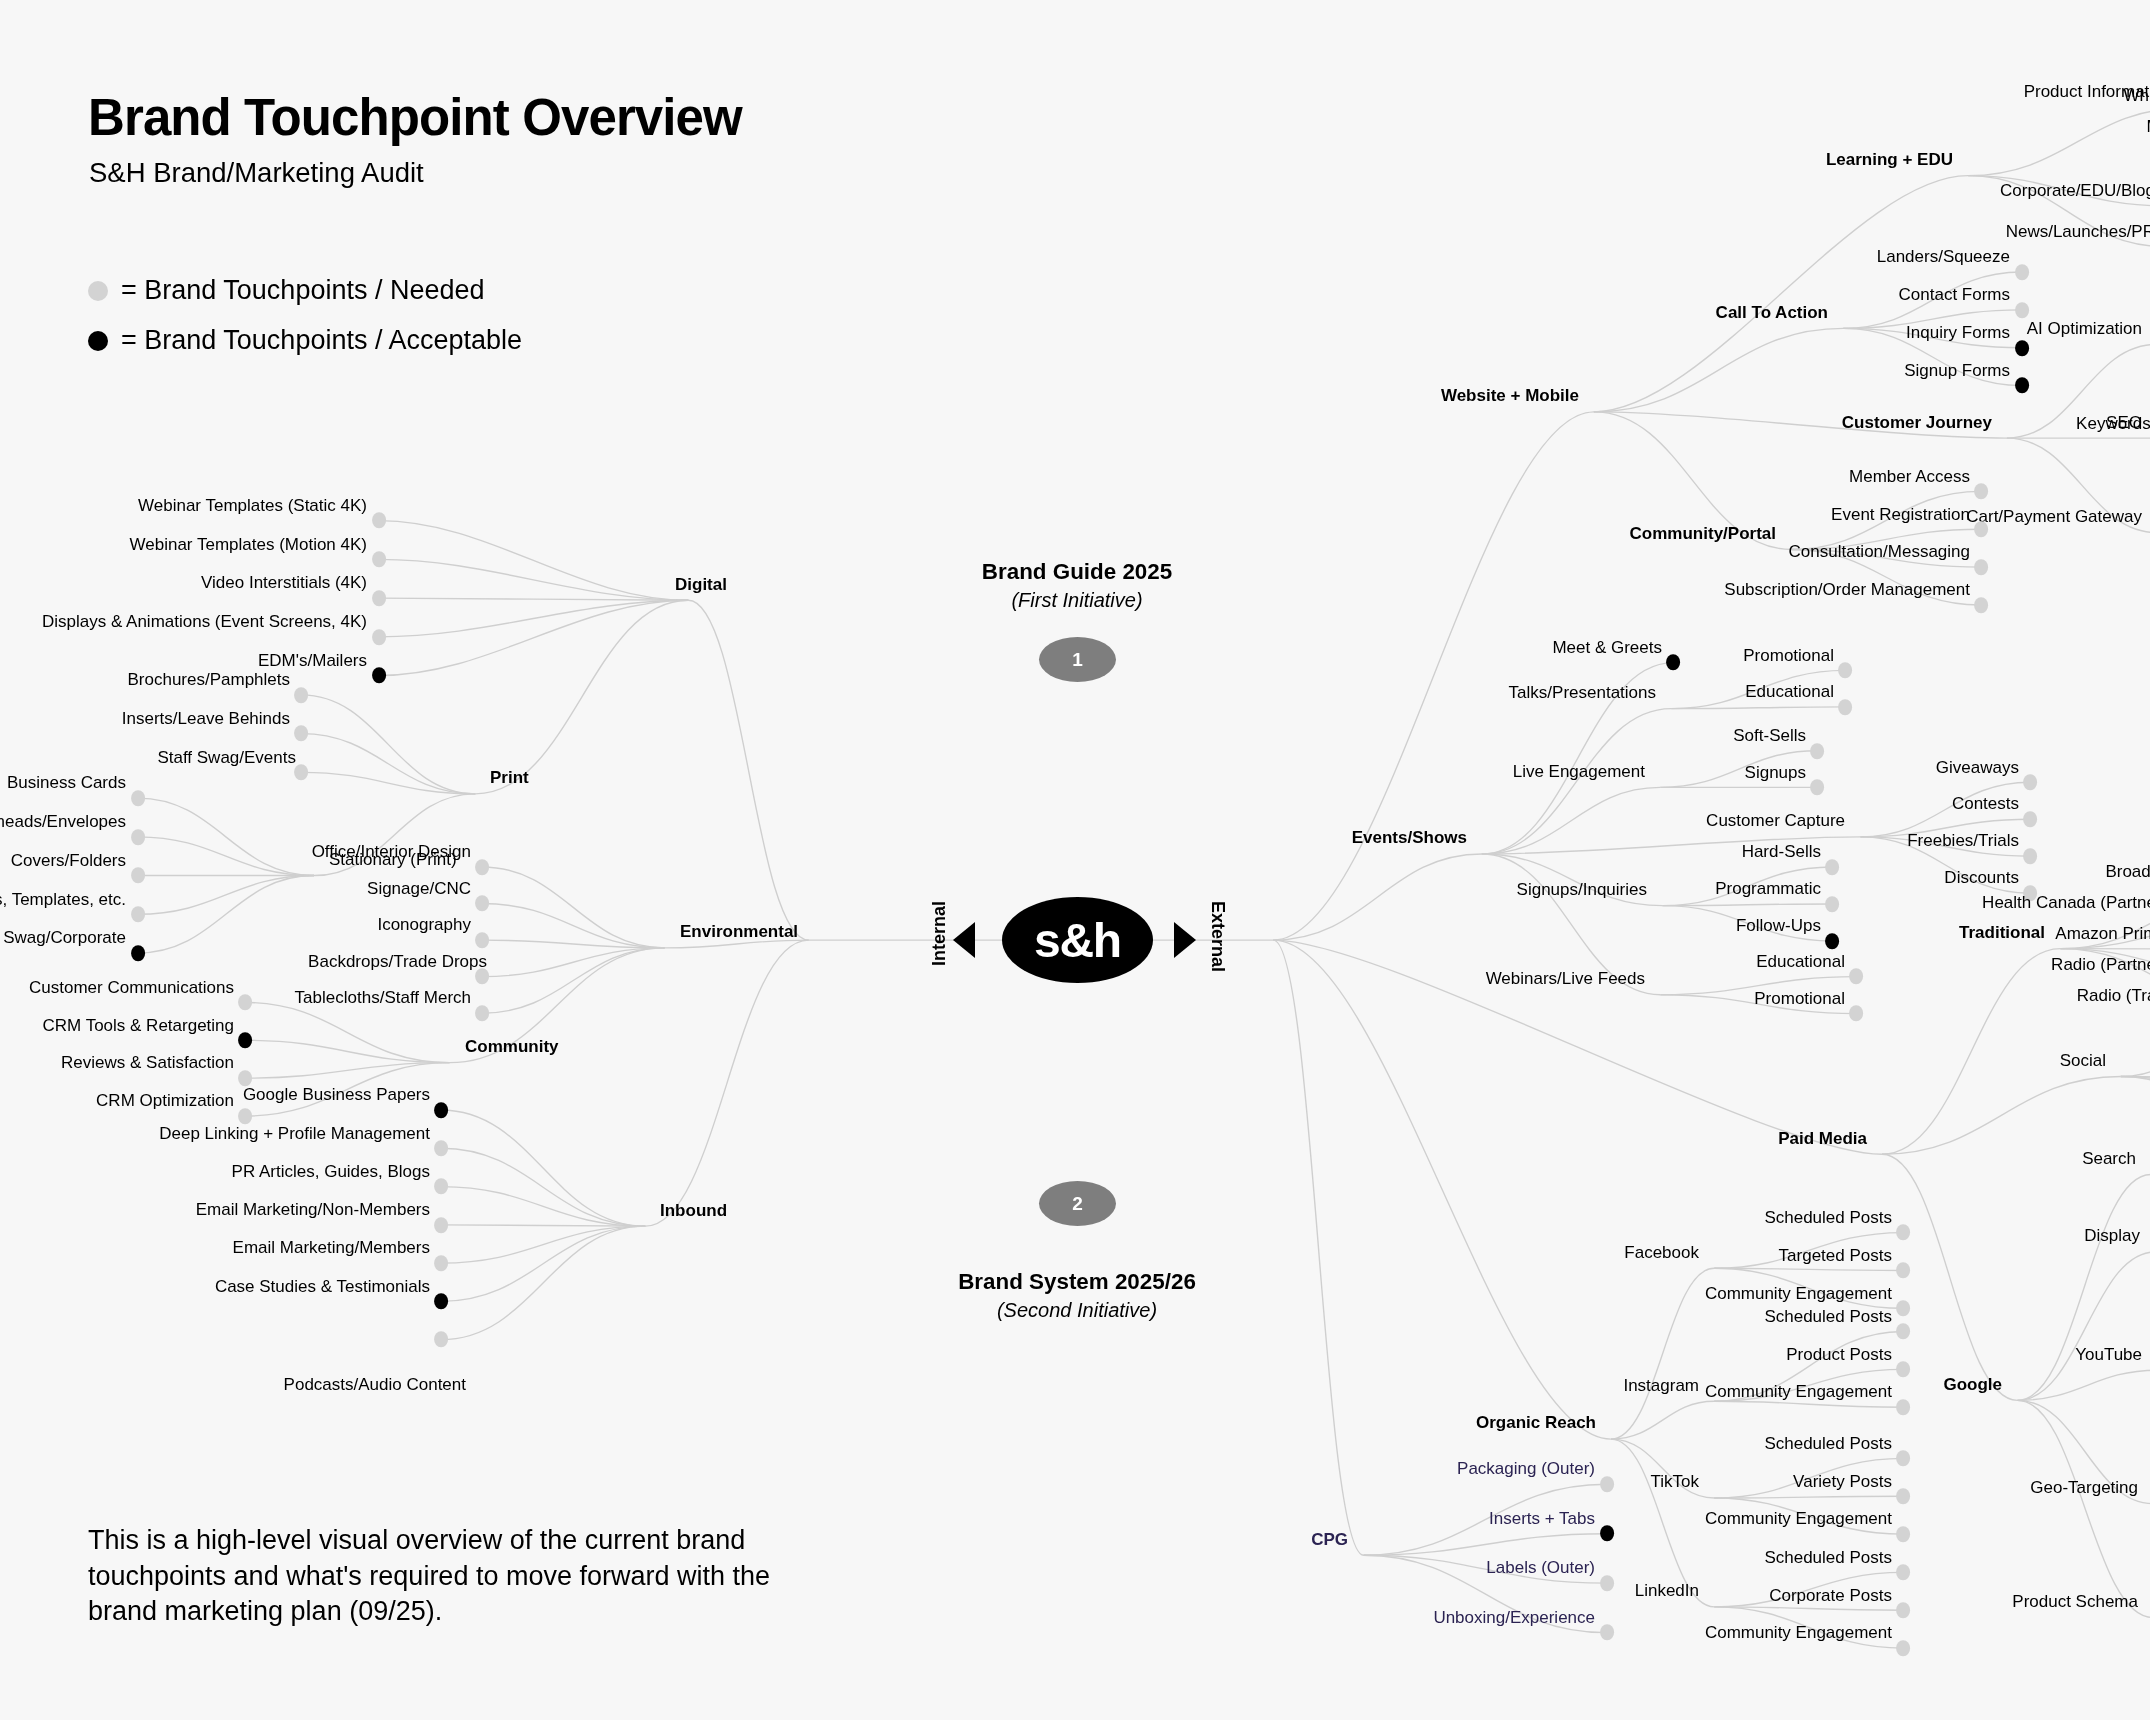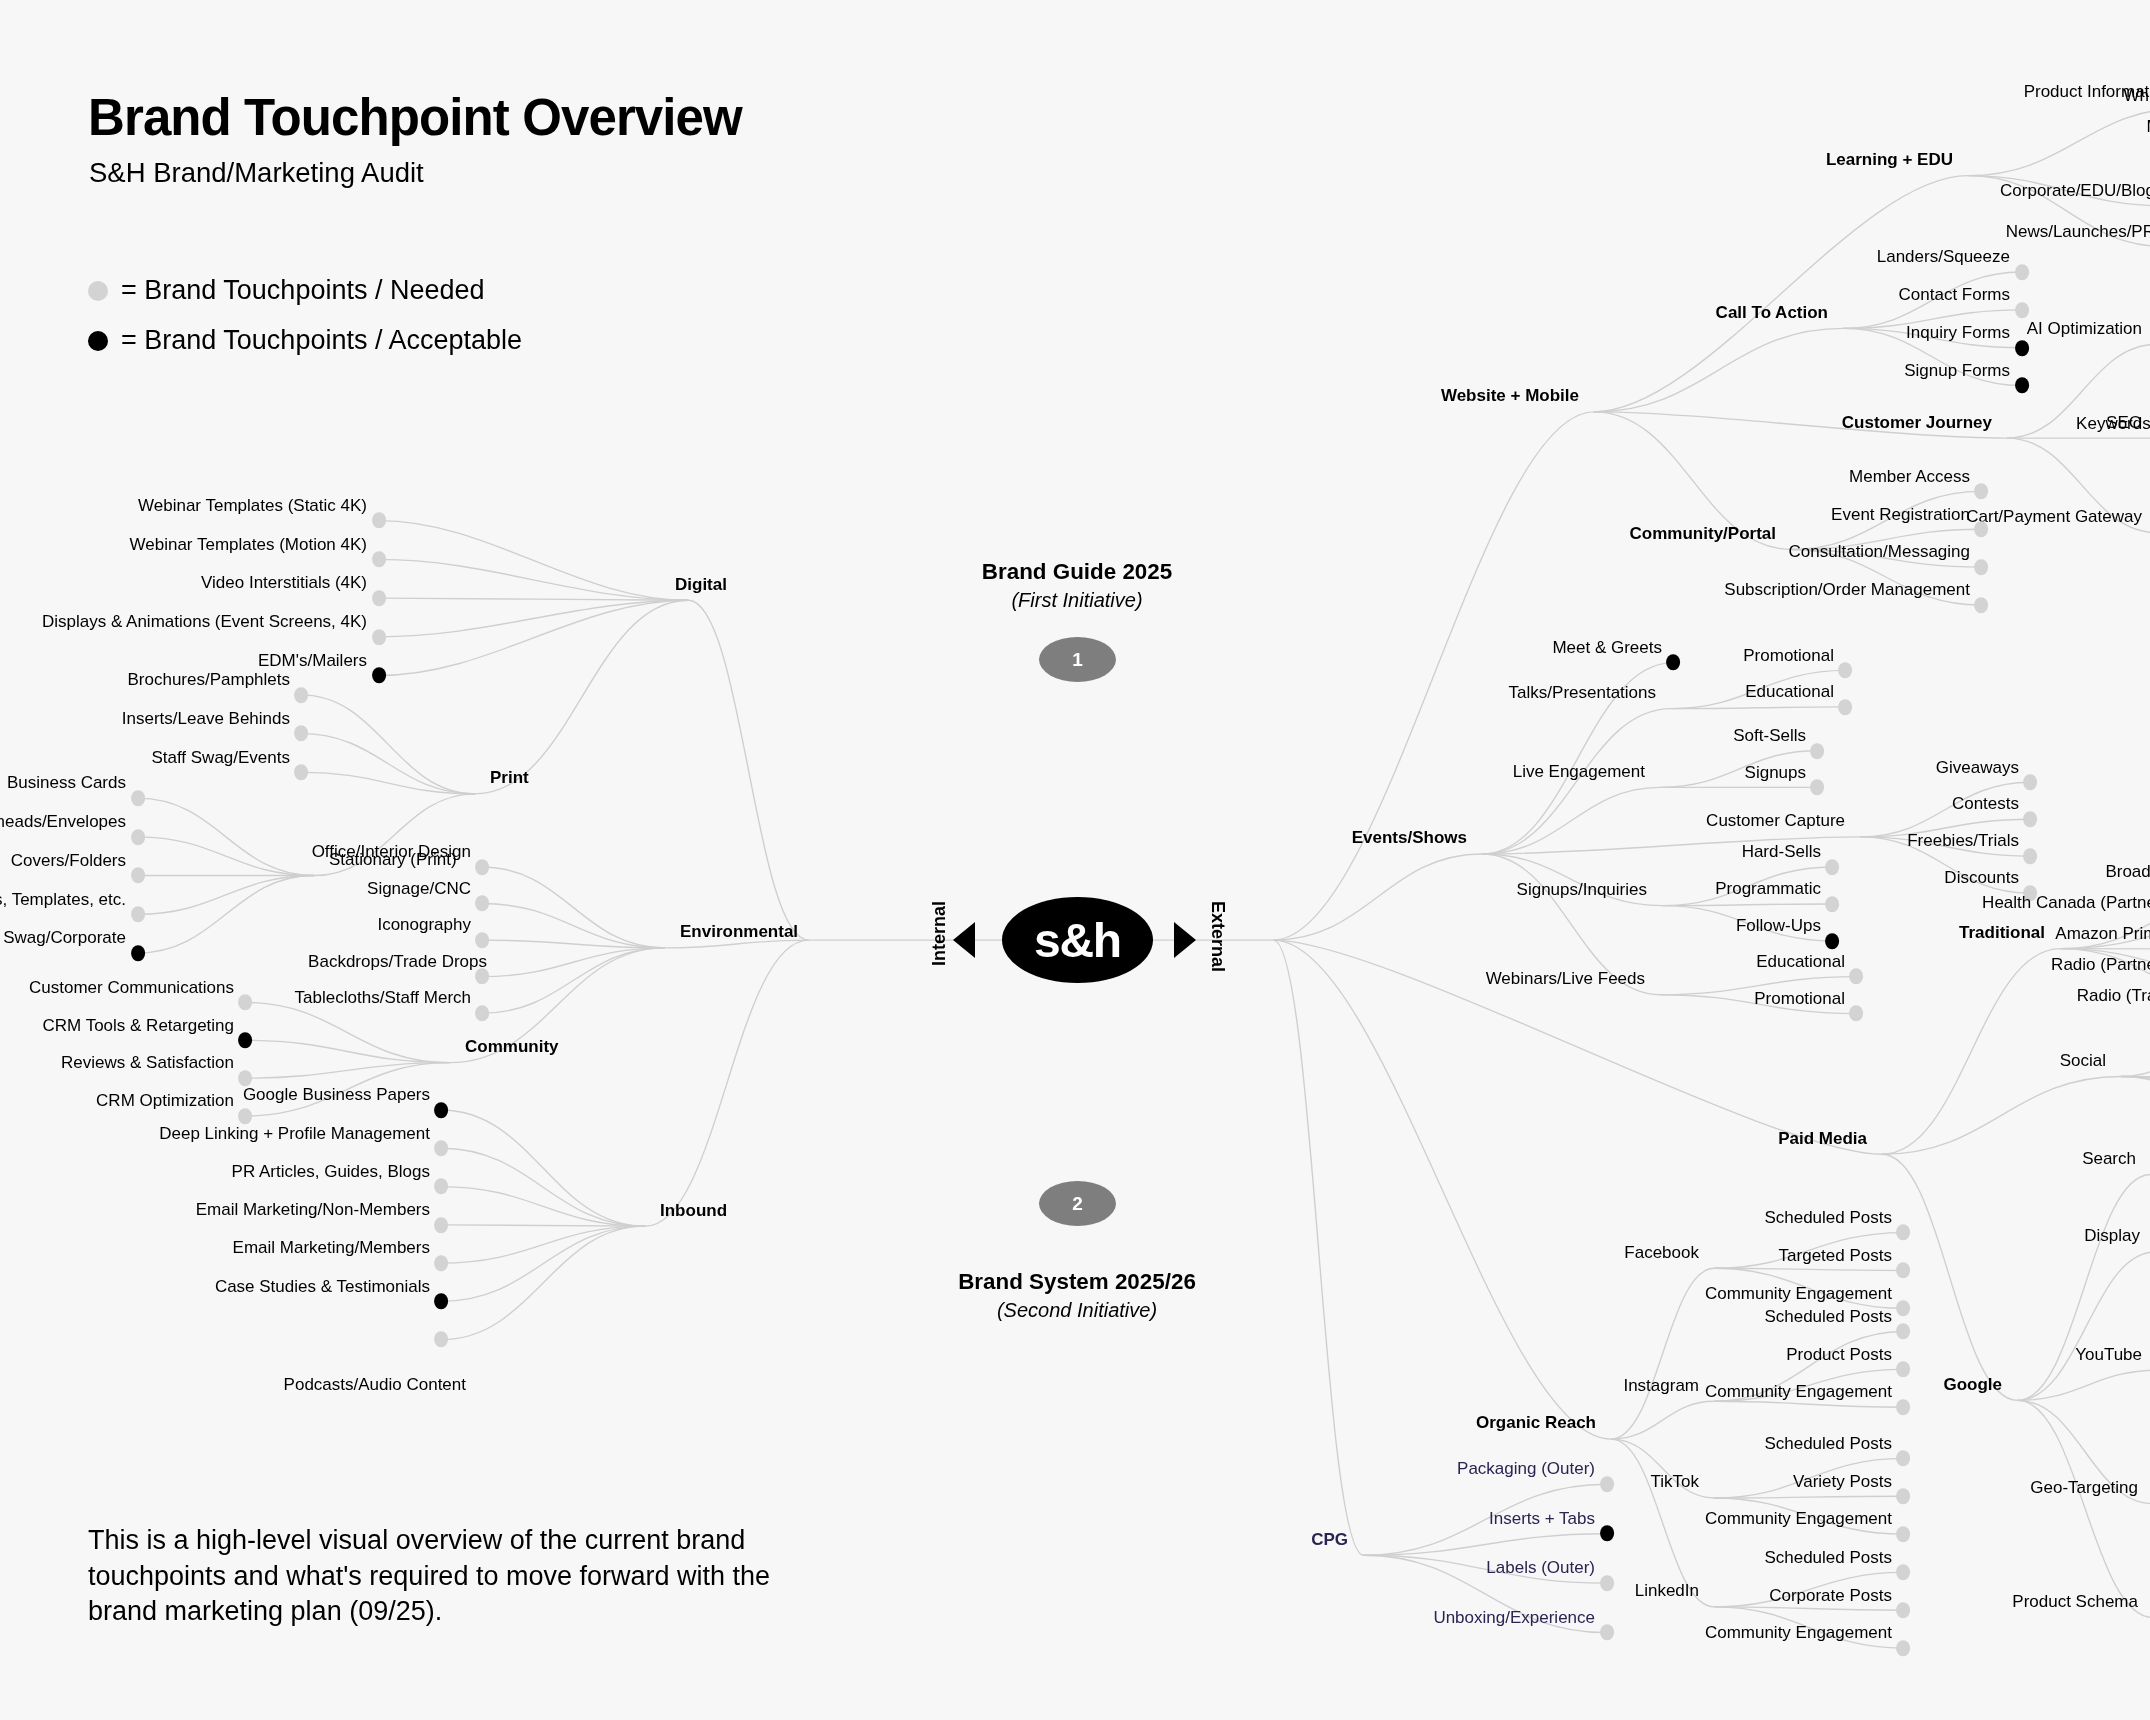--- a/index.html
+++ b/index.html
@@ -238,21 +238,21 @@
       <div class="dot needed" style="left: 379px; top: 637px; width: 13.8px; height: 15.5px;"></div>
       <div class="lbl r" style="left: 367px; top: 621px;">Displays &amp; Animations (Event Screens, 4K)</div>
       <div class="dot ok" style="left: 379px; top: 675px; width: 13.8px; height: 15.5px;"></div>
       <div class="lbl r" style="left: 367px; top: 660px;">EDM's/Mailers</div>
       <div class="lbl l branch" style="left: 490px; top: 777px;">Print</div>
       <div class="dot needed" style="left: 301px; top: 695px; width: 13.8px; height: 15.5px;"></div>
       <div class="lbl r" style="left: 290px; top: 679px;">Brochures/Pamphlets</div>
       <div class="dot needed" style="left: 301px; top: 733px; width: 13.8px; height: 15.5px;"></div>
       <div class="lbl r" style="left: 290px; top: 718px;">Inserts/Leave Behinds</div>
       <div class="dot needed" style="left: 301px; top: 772px; width: 13.8px; height: 15.5px;"></div>
-      <div class="lbl r" style="left: 290px; top: 757px;">Staff Swag/Events</div>
+      <div class="lbl r" style="left: 296px; top: 757px;">Staff Swag/Events</div>
       <div class="lbl l" style="left: 329px; top: 859px;">Stationary (Print)</div>
       <div class="dot needed" style="left: 138px; top: 798px; width: 13.8px; height: 15.5px;"></div>
       <div class="lbl r" style="left: 126px; top: 782px;">Business Cards</div>
       <div class="dot needed" style="left: 138px; top: 837px; width: 13.8px; height: 15.5px;"></div>
       <div class="lbl r" style="left: 126px; top: 821px;">Letterheads/Envelopes</div>
       <div class="dot needed" style="left: 138px; top: 875px; width: 13.8px; height: 15.5px;"></div>
       <div class="lbl r" style="left: 126px; top: 860px;">Covers/Folders</div>
       <div class="dot needed" style="left: 138px; top: 914px; width: 13.8px; height: 15.5px;"></div>
       <div class="lbl r" style="left: 126px; top: 899px;">Docs, Templates, etc.</div>
       <div class="dot ok" style="left: 138px; top: 953px; width: 13.8px; height: 15.5px;"></div>

